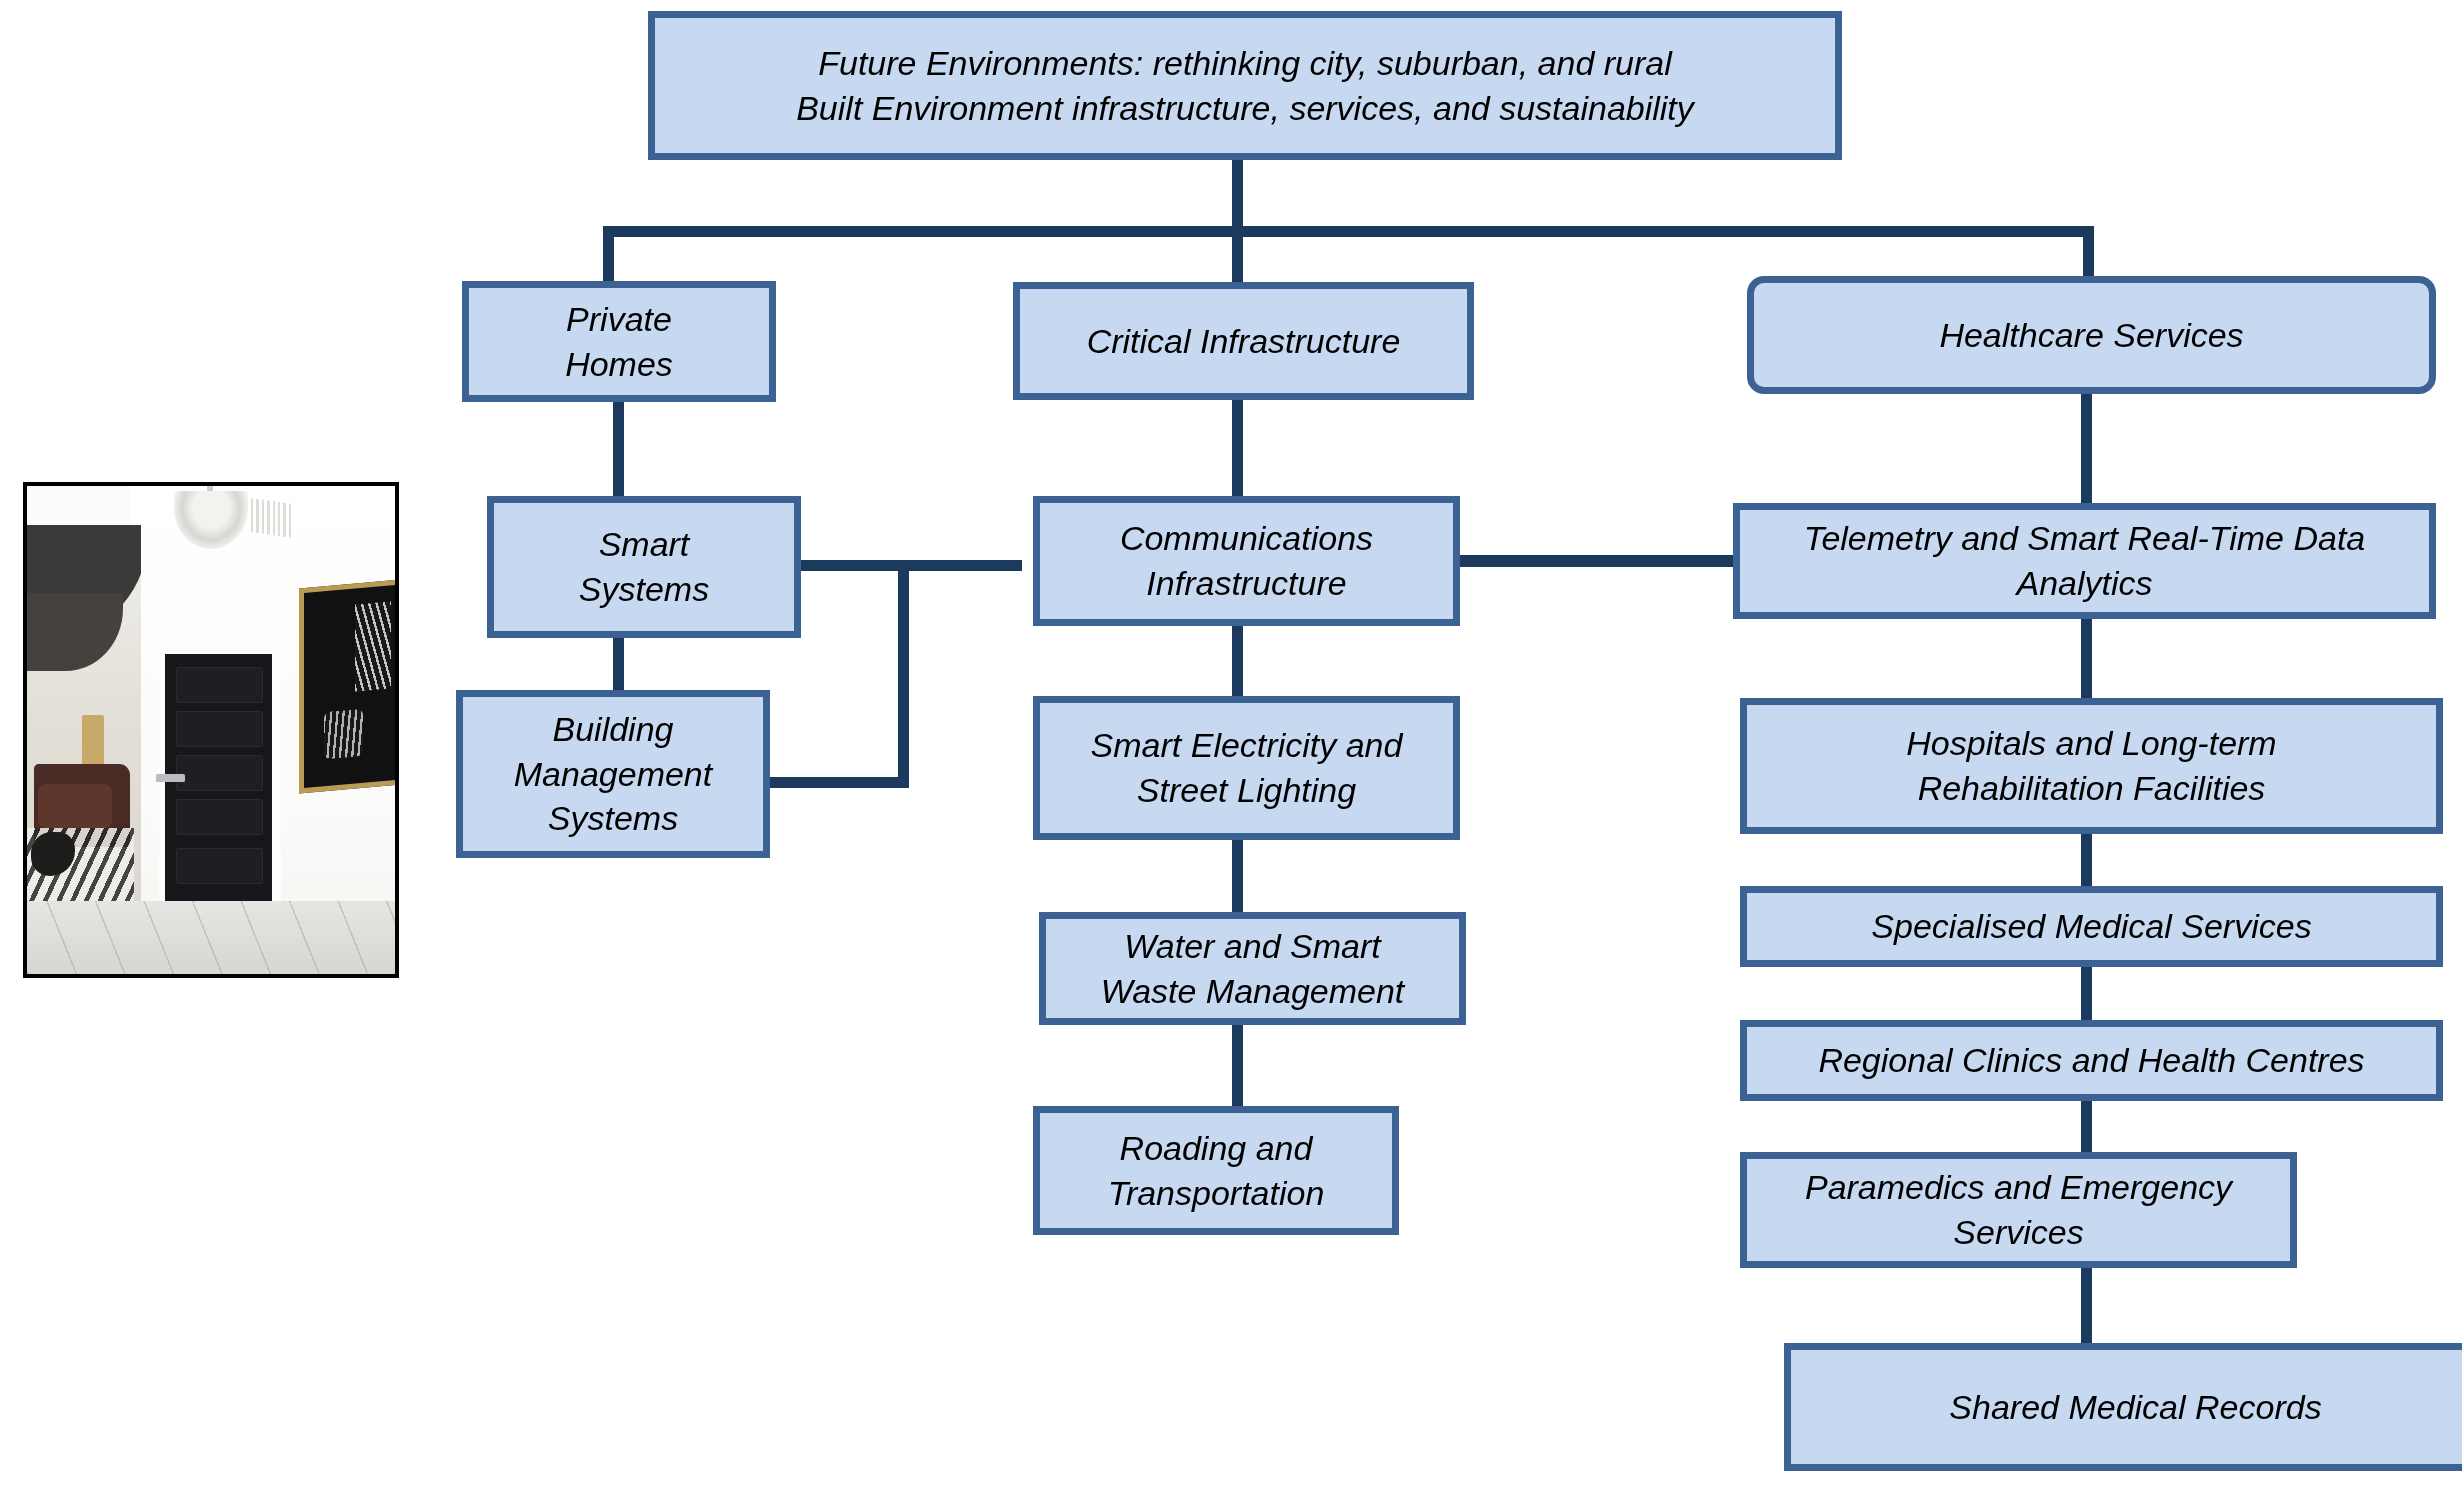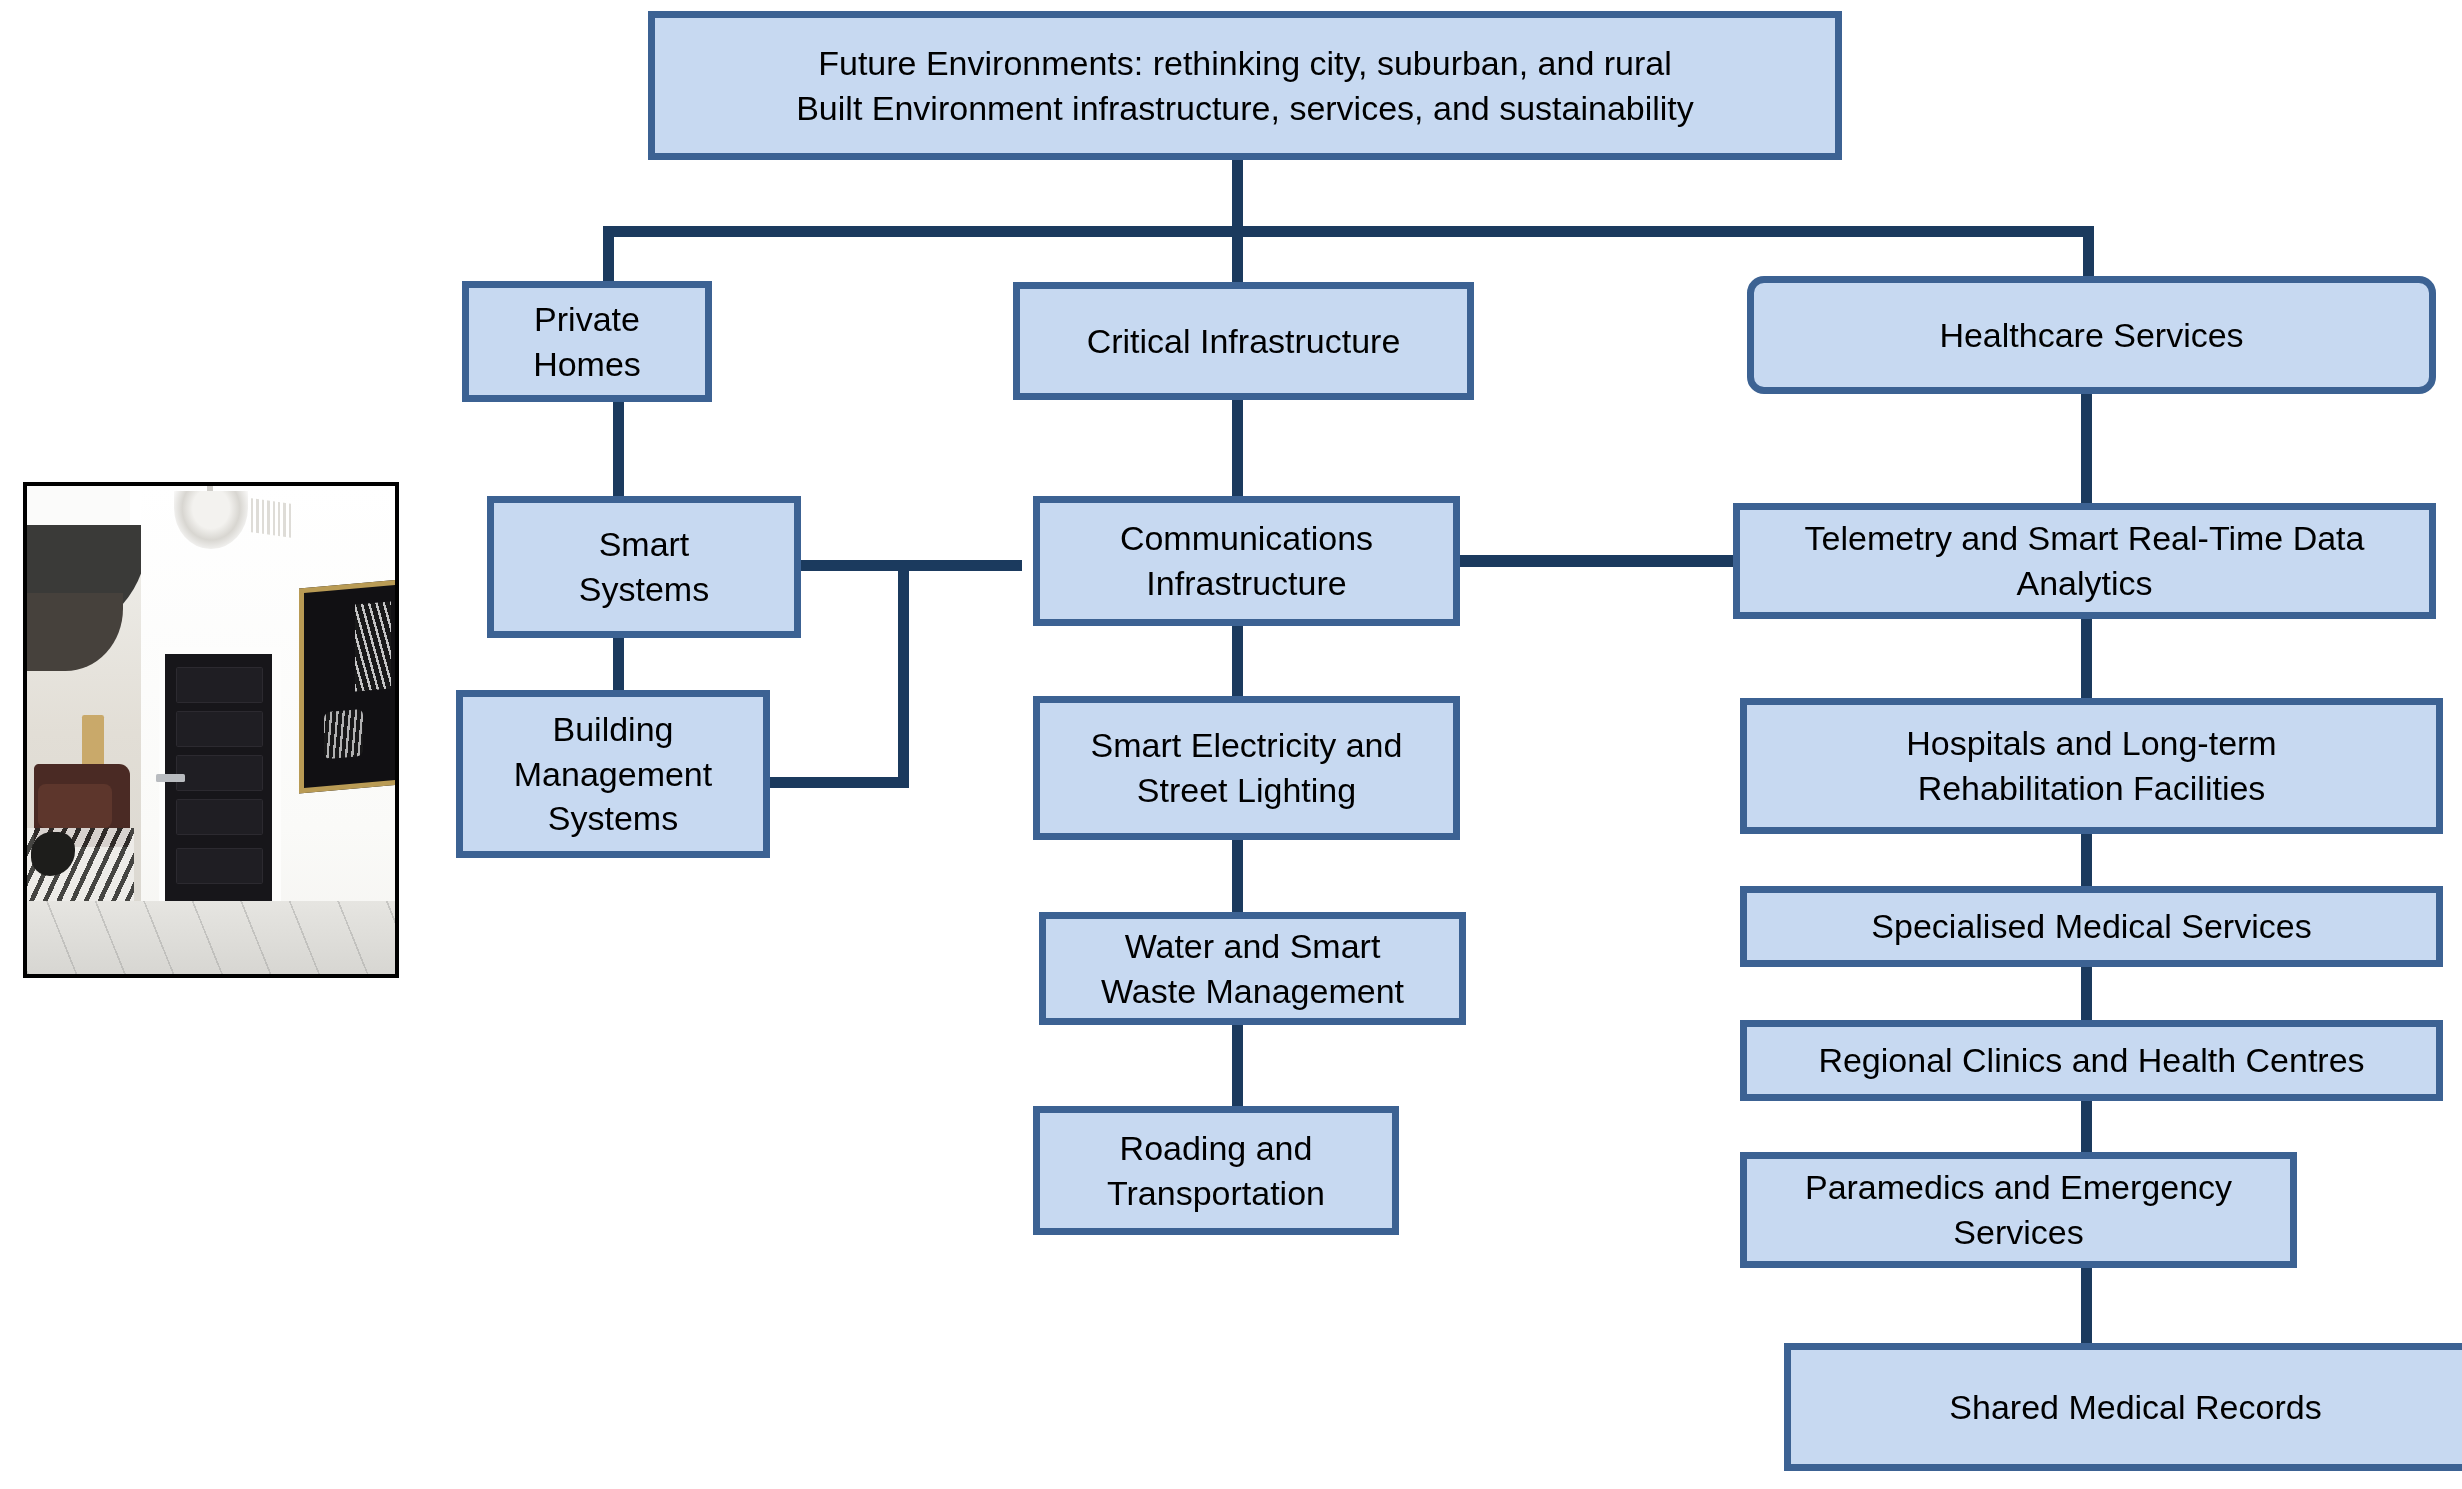--- a/index.html
+++ b/index.html
@@ -22,21 +22,21 @@
     border:7px solid #3c6293;
     display:flex;
     align-items:center;
     justify-content:center;
     text-align:center;
     color:#000000;
     z-index:3;
     line-height:1.32;
     padding:3.1px 7.8px;
   }
-  .node span{display:block;white-space:pre-line;}
+  .node span{display:block;white-space:pre-line;font-style:italic;}
 
   
   .t-root{font-size:34px;}
   .t-l1{font-size:34px;}
   .t-l2{font-size:34px;}
 
   
   .photo{
     position:absolute;
     box-sizing:border-box;
@@ -186,21 +186,21 @@
   <div class="conn" style="left:2081px;top:834px;width:11px;height:54px;"></div>
   <div class="conn" style="left:2081px;top:966px;width:11px;height:56px;"></div>
   <div class="conn" style="left:2081px;top:1099px;width:11px;height:54px;"></div>
   <div class="conn" style="left:2081px;top:1267px;width:11px;height:78px;"></div>
 
   <div class="node t-root" style="left:648px;top:11px;width:1194px;height:149px;">
     <span>Future Environments: rethinking city, suburban, and rural
 Built Environment infrastructure, services, and sustainability</span>
   </div>
 
-  <div class="node t-l1" style="left:462px;top:281px;width:250px;height:121px;">
+  <div class="node t-l1" style="left:462px;top:281px;width:314px;height:121px;">
     <span>Private
 Homes</span>
   </div>
 
   <div class="node t-l1" style="left:1013px;top:282px;width:461px;height:118px;">
     <span>Critical Infrastructure</span>
   </div>
 
   <div class="node t-l1" style="left:1747px;top:276px;width:689px;height:118px;border-radius:17px;">
     <span>Healthcare Services</span>

